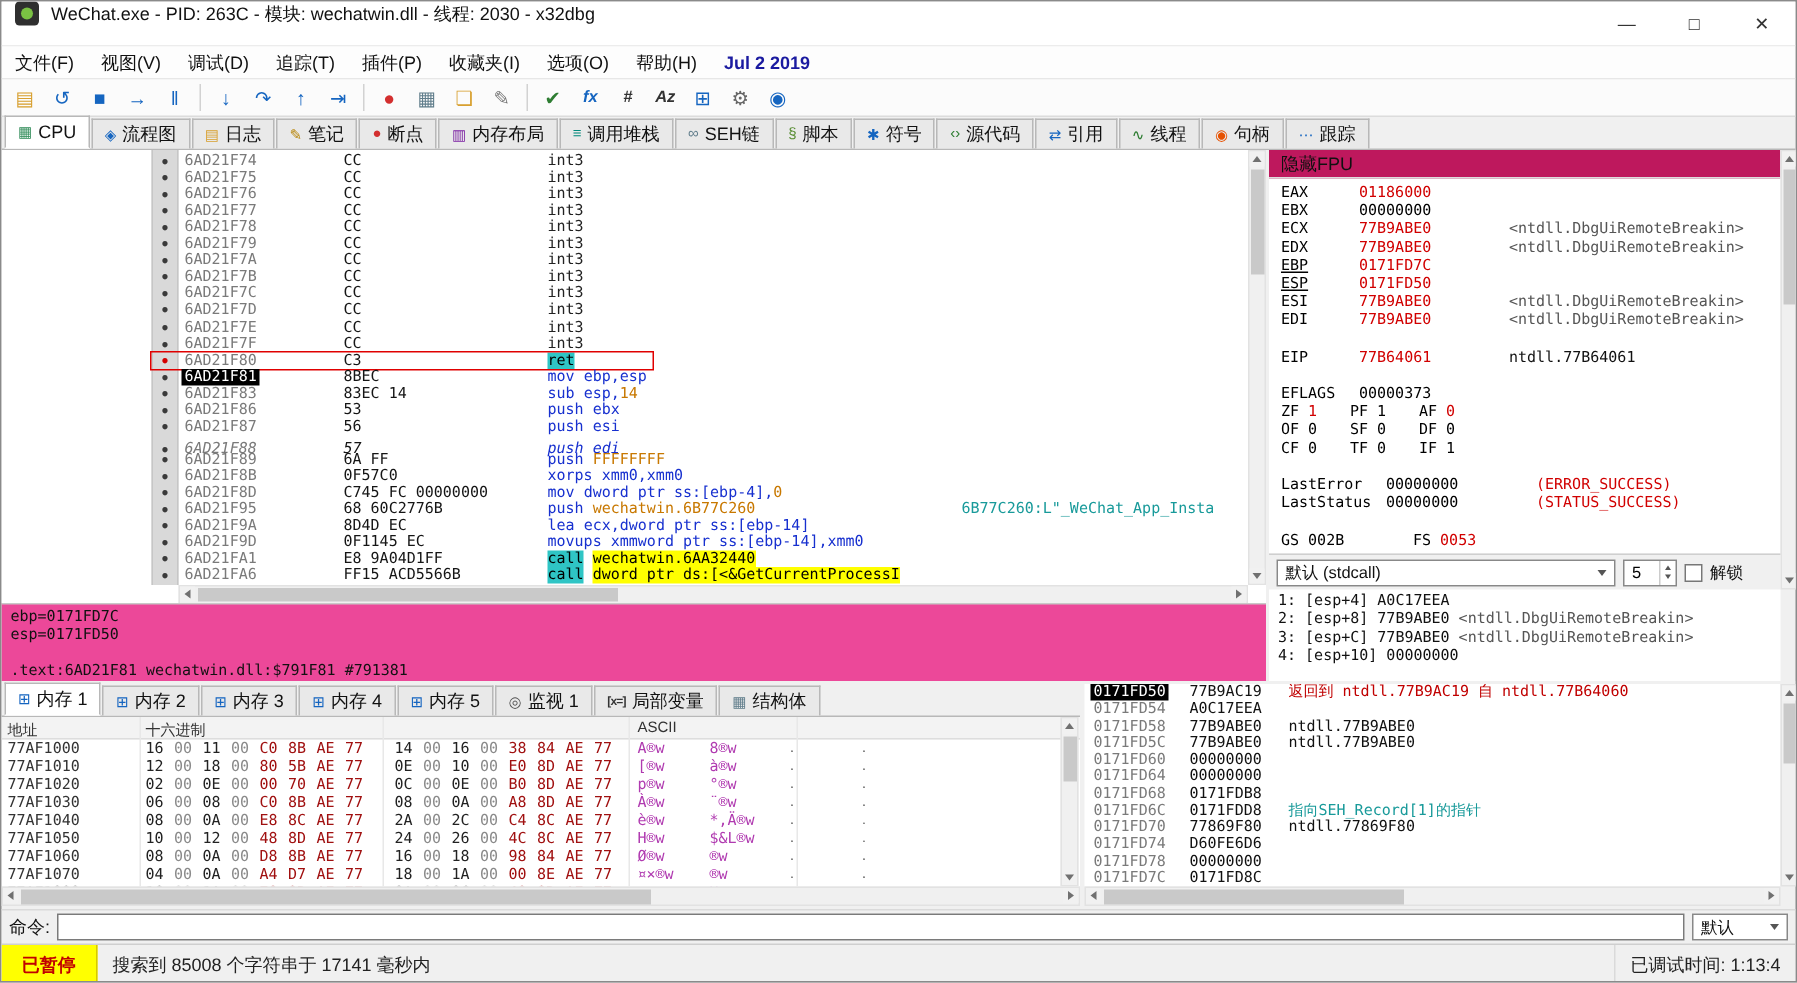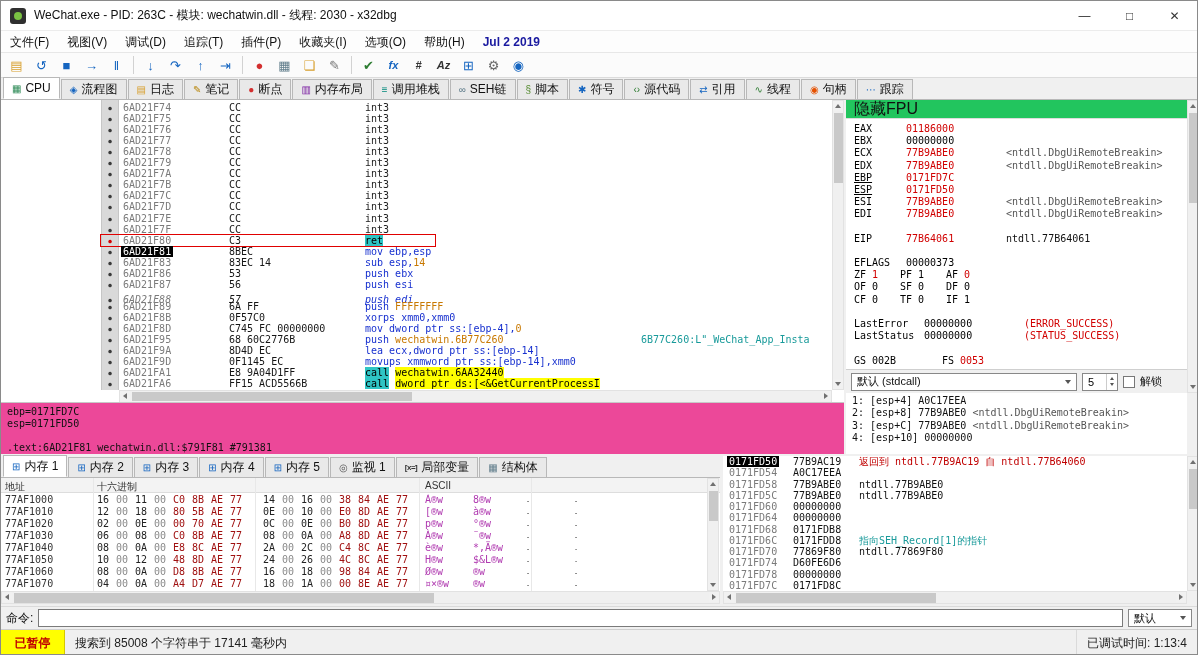--- a/index.html
+++ b/index.html
@@ -1,20 +1,20 @@
 <!DOCTYPE html>
 <html><head>
 <meta charset="utf-8">
 <style>
 *{margin:0;padding:0;box-sizing:border-box}
 body{font-family:"Liberation Sans",sans-serif;background:#9a9a9a}
 #app{position:relative;width:1198px;height:655px;background:#f0f0f0;overflow:hidden;border:1px solid #8a8a8a;font-family:"Liberation Sans",sans-serif}
 
 
-.titlebar{position:absolute;left:0;top:0;width:100%;height:30px;background:#ffffff;display:flex;align-items:center;border-bottom:1px solid #ececec}
+.titlebar{position:absolute;left:0;top:0;width:100%;height:30px;background:#ffffff;display:flex;align-items:flex-start;border-bottom:1px solid #ececec}
 .appicon{width:16px;height:16px;margin-left:9px;background:#2f2f2f;border-radius:3px;position:relative;flex:0 0 auto}
 .appicon::after{content:"";position:absolute;left:4px;top:4px;width:8px;height:8px;border-radius:50%;background:#7ac143}
 .apptitle{margin-left:8px;font-size:12px;color:#111;white-space:nowrap}
 .wctrls{margin-left:auto;display:flex;height:100%}
 .wc{width:45px;height:100%;display:flex;align-items:center;justify-content:center;font-size:12px;color:#333}
 
 
 .menubar{position:absolute;left:0;top:30px;width:100%;height:22px;background:#fdfdfd;display:flex;align-items:center;border-bottom:1px solid #e7e7e7}
 .mitem{padding:0 9px;font-size:12px;height:22px;line-height:22px;color:#111;white-space:nowrap}
 .mdate{color:#1a1aa0;font-weight:bold}
@@ -55,21 +55,21 @@
 
 .infopanel{position:absolute;left:0;top:401px;width:843px;height:52px;background:#ec4899;border-top:1px solid #c8c8c8;padding:3px 0 0 6px}
 .iline{font-family:"DejaVu Sans Mono",monospace;font-size:10px;height:12px;line-height:12px;color:#111;white-space:pre}
 
 
 .vsplit{position:absolute;width:2px;background:#f0f0f0}
 .hsplit{position:absolute;left:0;width:100%;height:2px;background:#f0f0f0}
 
 
 .regs{position:absolute;left:845px;top:99px;width:341px;height:269px;background:#fff;overflow:hidden}
-.fpubar{height:19px;background:#22c55e;border-bottom:1px solid #ddd;font-size:16px;display:flex;align-items:center;padding-left:8px;color:#111}
+.fpubar{height:19px;background:#be185d;border-bottom:1px solid #ddd;font-size:12px;display:flex;align-items:center;padding-left:8px;color:#111}
 .reglines{position:absolute;left:0;top:23px;width:100%}
 .rline{height:12.2px;line-height:12.2px;font-family:"DejaVu Sans Mono",monospace;font-size:10px;padding-left:8px;white-space:pre;color:#000}
 .rname{display:inline-block;min-width:52px}
 .rname.wide{min-width:70px}
 .ul{text-decoration:underline}
 .rval{display:inline-block;min-width:100px}
 .red{color:#d10000}
 .rnote{color:#555}
 .rnote.dark{color:#111}
 .fcell{display:inline-block;width:46px}

